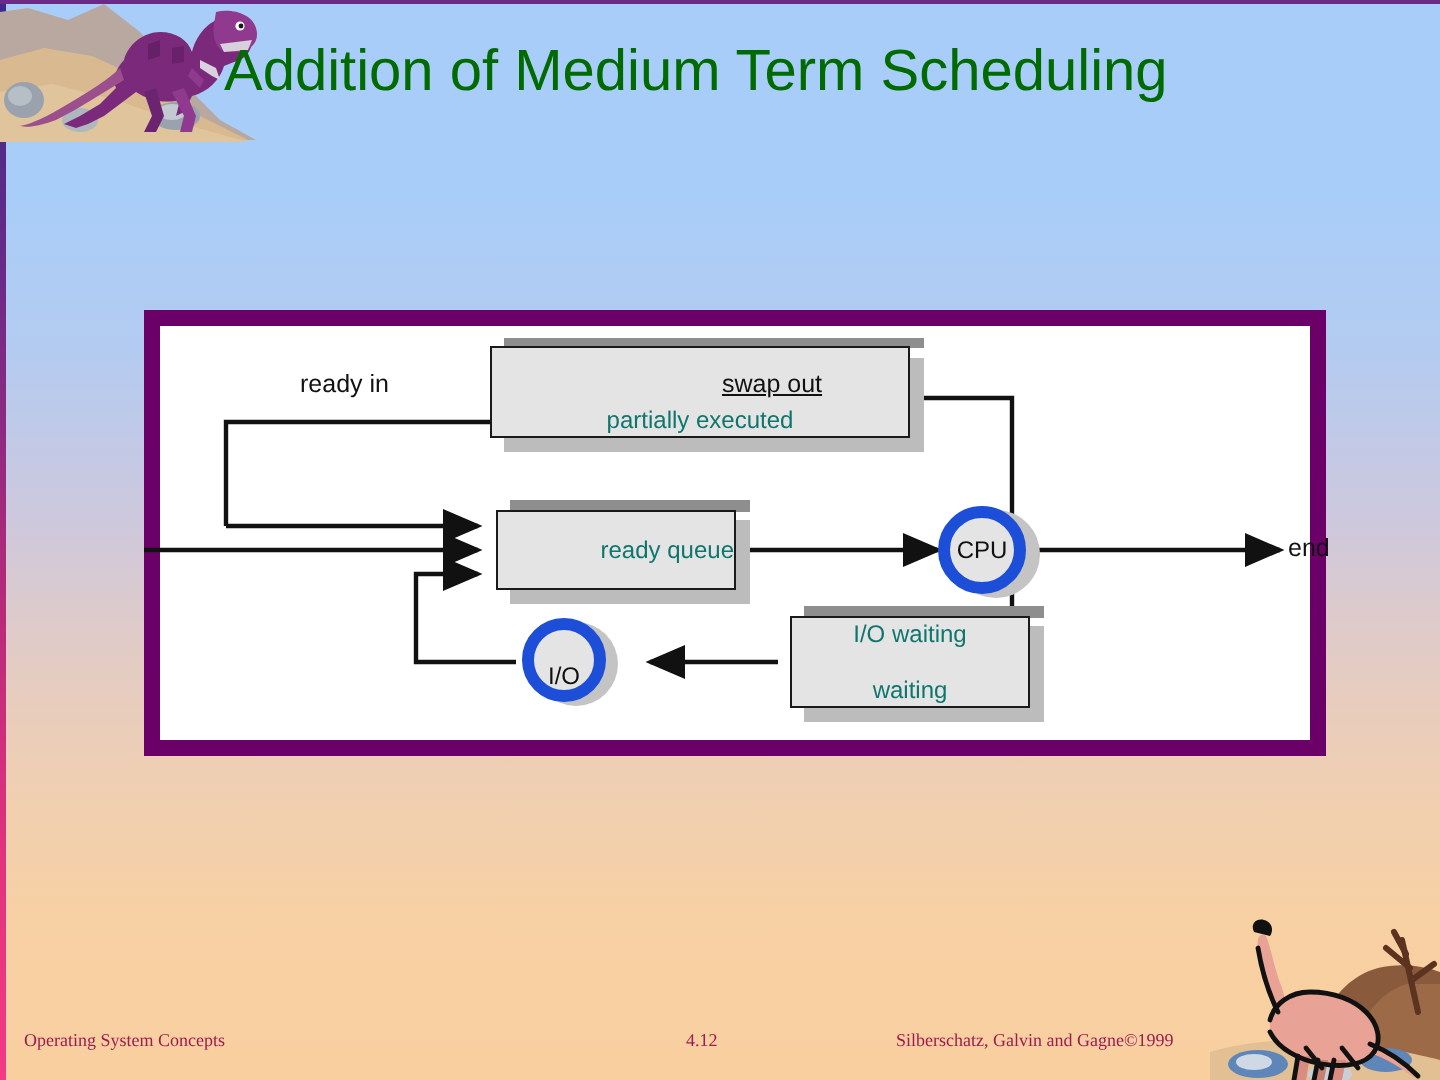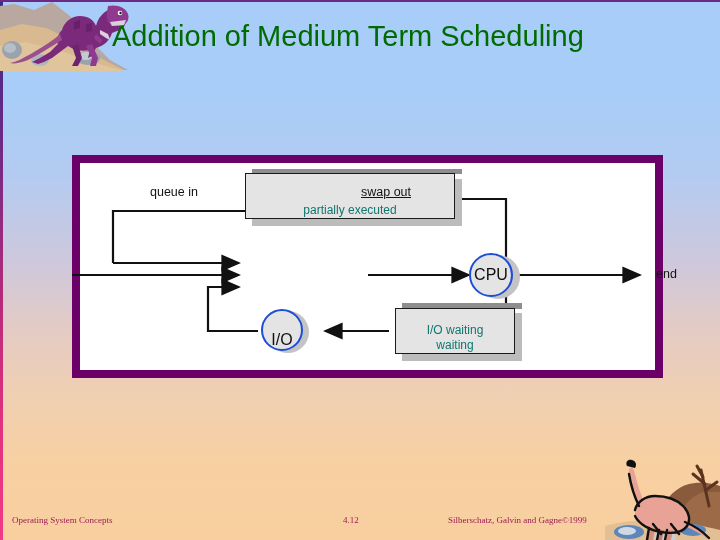--- a/index.html
+++ b/index.html
@@ -48,23 +48,23 @@
     text-align:center;color:#0f766e;font-size:12px;line-height:15px;
     font-family:"Liberation Sans",sans-serif;
   }
   .node-wrap{position:absolute;}
   .node-wrap .sh-r{position:absolute;background:#bcbcbc;}
   .node-wrap .sh-b{position:absolute;background:#bcbcbc;}
   .node-wrap .sh-t{position:absolute;background:#9a9a9a;}
 
   .circ{
     position:absolute;box-sizing:border-box;border-radius:50%;
-    background:#e4e4e4;border:2px solid #1d4ed8;
+    background:#e4e4e4;border:6px solid #1d4ed8;
     display:flex;align-items:center;justify-content:center;
-    color:#101010;font-size:16px;
+    color:#101010;font-size:12px;
   }
   .circ-sh{position:absolute;border-radius:50%;background:#c4c4c4;}
 
   .lbl{
     position:absolute;color:#121212;font-size:12.5px;white-space:nowrap;
   }
   svg.wires{position:absolute;left:0;top:0;width:575px;height:207px;overflow:visible;}
 
   
   .footer-text{
@@ -160,44 +160,50 @@
 
       <div class="node-wrap" style="left:165px;top:10px;width:210px;height:46px;">
         <div class="sh-t" style="left:7px;top:-4px;width:210px;height:5px;background:#8e8e8e;"></div>
         <div class="sh-r" style="right:-7px;top:6px;width:7px;height:46px;"></div>
         <div class="sh-b" style="left:7px;bottom:-7px;width:210px;height:7px;"></div>
         <div class="node" style="left:0;top:0;width:210px;height:46px;flex-direction:column;">
           <span>partially executed</span>
         </div>
       </div>
 
+      <div class="node-wrap" style="left:168px;top:92px;width:120px;height:40px;">
+        <div class="sh-t" style="left:7px;top:-5px;width:120px;height:6px;background:#8e8e8e;"></div>
+        <div class="sh-r" style="right:-7px;top:5px;width:7px;height:40px;"></div>
+        <div class="sh-b" style="left:7px;bottom:-7px;width:120px;height:7px;"></div>
+        <div class="node" style="left:0;top:0;width:120px;height:40px;">ready queue</div>
+      </div>
 
       <div class="circ-sh" style="left:396px;top:92px;width:44px;height:44px;"></div>
       <div class="circ" style="left:389px;top:90px;width:44px;height:44px;">
         <span>CPU</span>
       </div>
 
       <div class="circ-sh" style="left:187px;top:148px;width:42px;height:42px;"></div>
       <div class="circ" style="left:181px;top:146px;width:42px;height:42px;align-items:flex-end;">
         <span>I/O</span>
       </div>
 
       <div class="node-wrap" style="left:315px;top:145px;width:120px;height:46px;">
         <div class="sh-t" style="left:7px;top:-5px;width:120px;height:6px;background:#8e8e8e;"></div>
         <div class="sh-r" style="right:-7px;top:5px;width:7px;height:46px;"></div>
         <div class="sh-b" style="left:7px;bottom:-7px;width:120px;height:7px;"></div>
-        <div class="node" style="left:0;top:0;width:120px;height:46px;flex-direction:column;">
+        <div class="node" style="left:0;top:0;width:120px;height:46px;flex-direction:column;gap:13px;">
           <span>I/O waiting</span>
           <span>waiting</span>
         </div>
       </div>
 
-      <div class="lbl" style="left:70px;top:22px;">queue in</div>
+      <div class="lbl" style="left:70px;top:22px;">ready in</div>
       <div class="lbl" style="left:281px;top:22px;text-decoration:underline;">swap out</div>
-      <div class="lbl" style="left:576px;top:104px;">end</div>
+      <div class="lbl" style="left:564px;top:104px;">end</div>
 
     </div>
   </div>
 
   <div class="footer-text f-left">Operating System Concepts</div>
   <div class="footer-text f-mid">4.12</div>
   <div class="footer-text f-right">Silberschatz, Galvin and  Gagne©1999</div>
 
   <div class="art-br">
     <svg width="115" height="96" viewBox="0 0 115 96">

